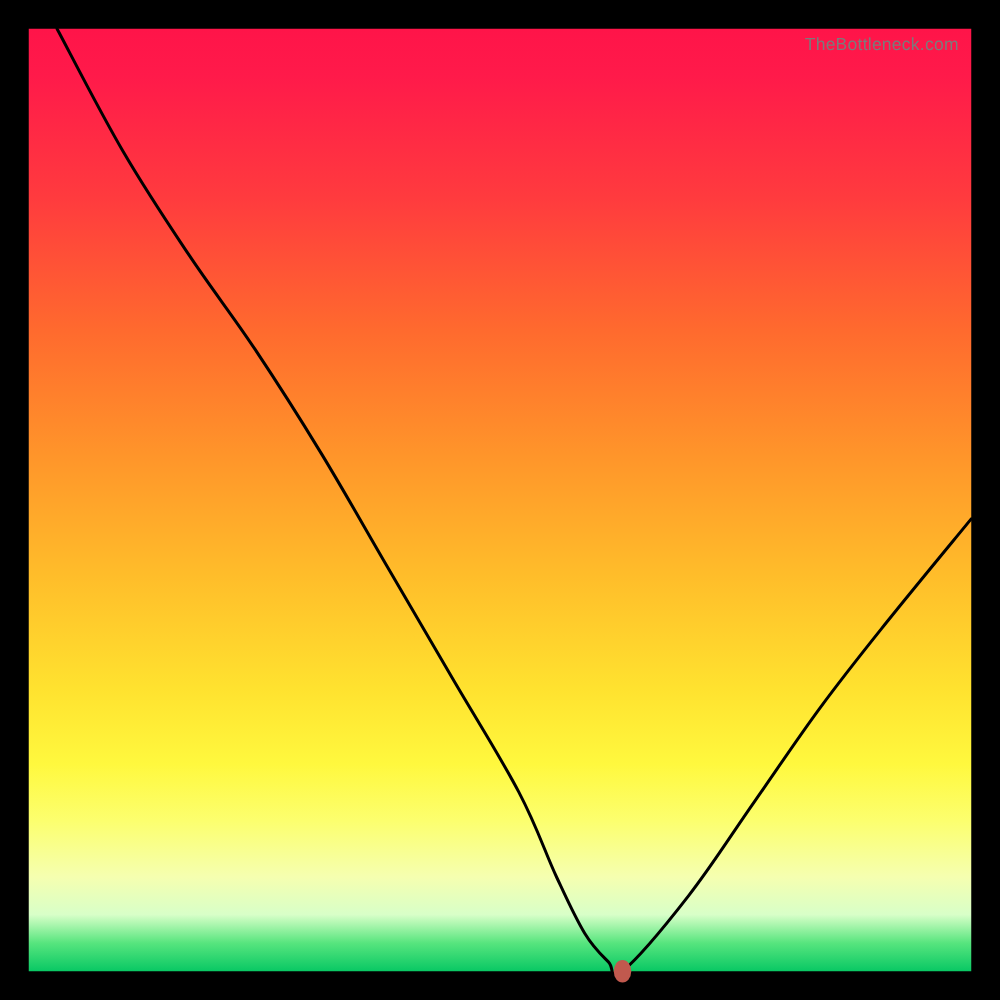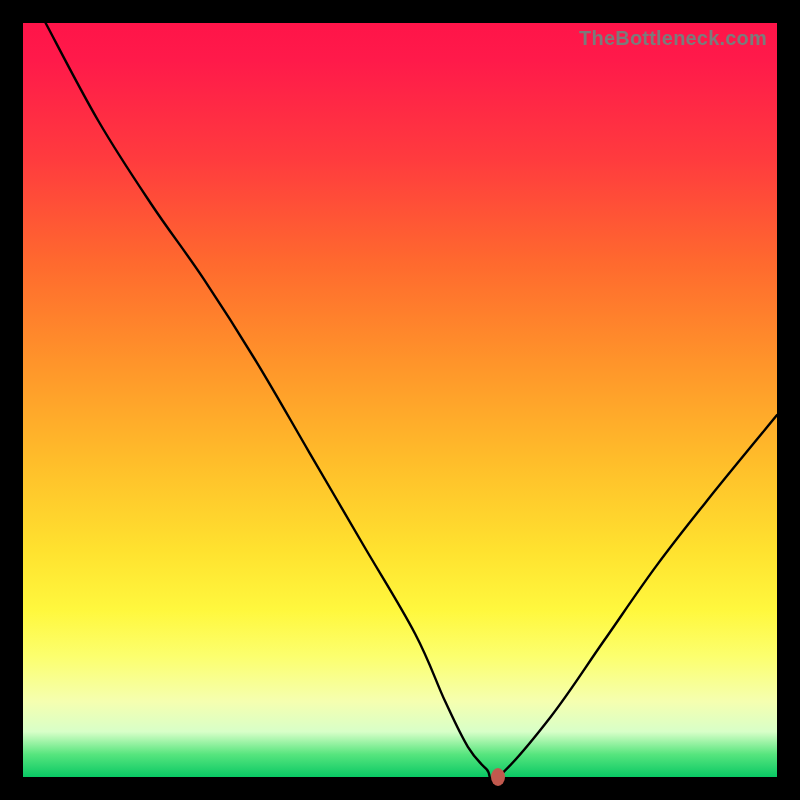--- a/index.html
+++ b/index.html
@@ -39,22 +39,22 @@
       #d8ffc8 94%,
       #57e57e 97%,
       #09c864 100%
     );
   }
   .watermark {
     position: absolute;
     top: 4px;
     right: 10px;
     color: #7b7b7b;
-    font-size: 20px;
-    font-weight: 700;
+    font-size: 14px;
+    font-weight: 400;
     letter-spacing: 0.2px;
     user-select: none;
   }
   svg.curve {
     position: absolute;
     left: 0;
     top: 0;
     width: 754px;
     height: 754px;
     overflow: visible;

